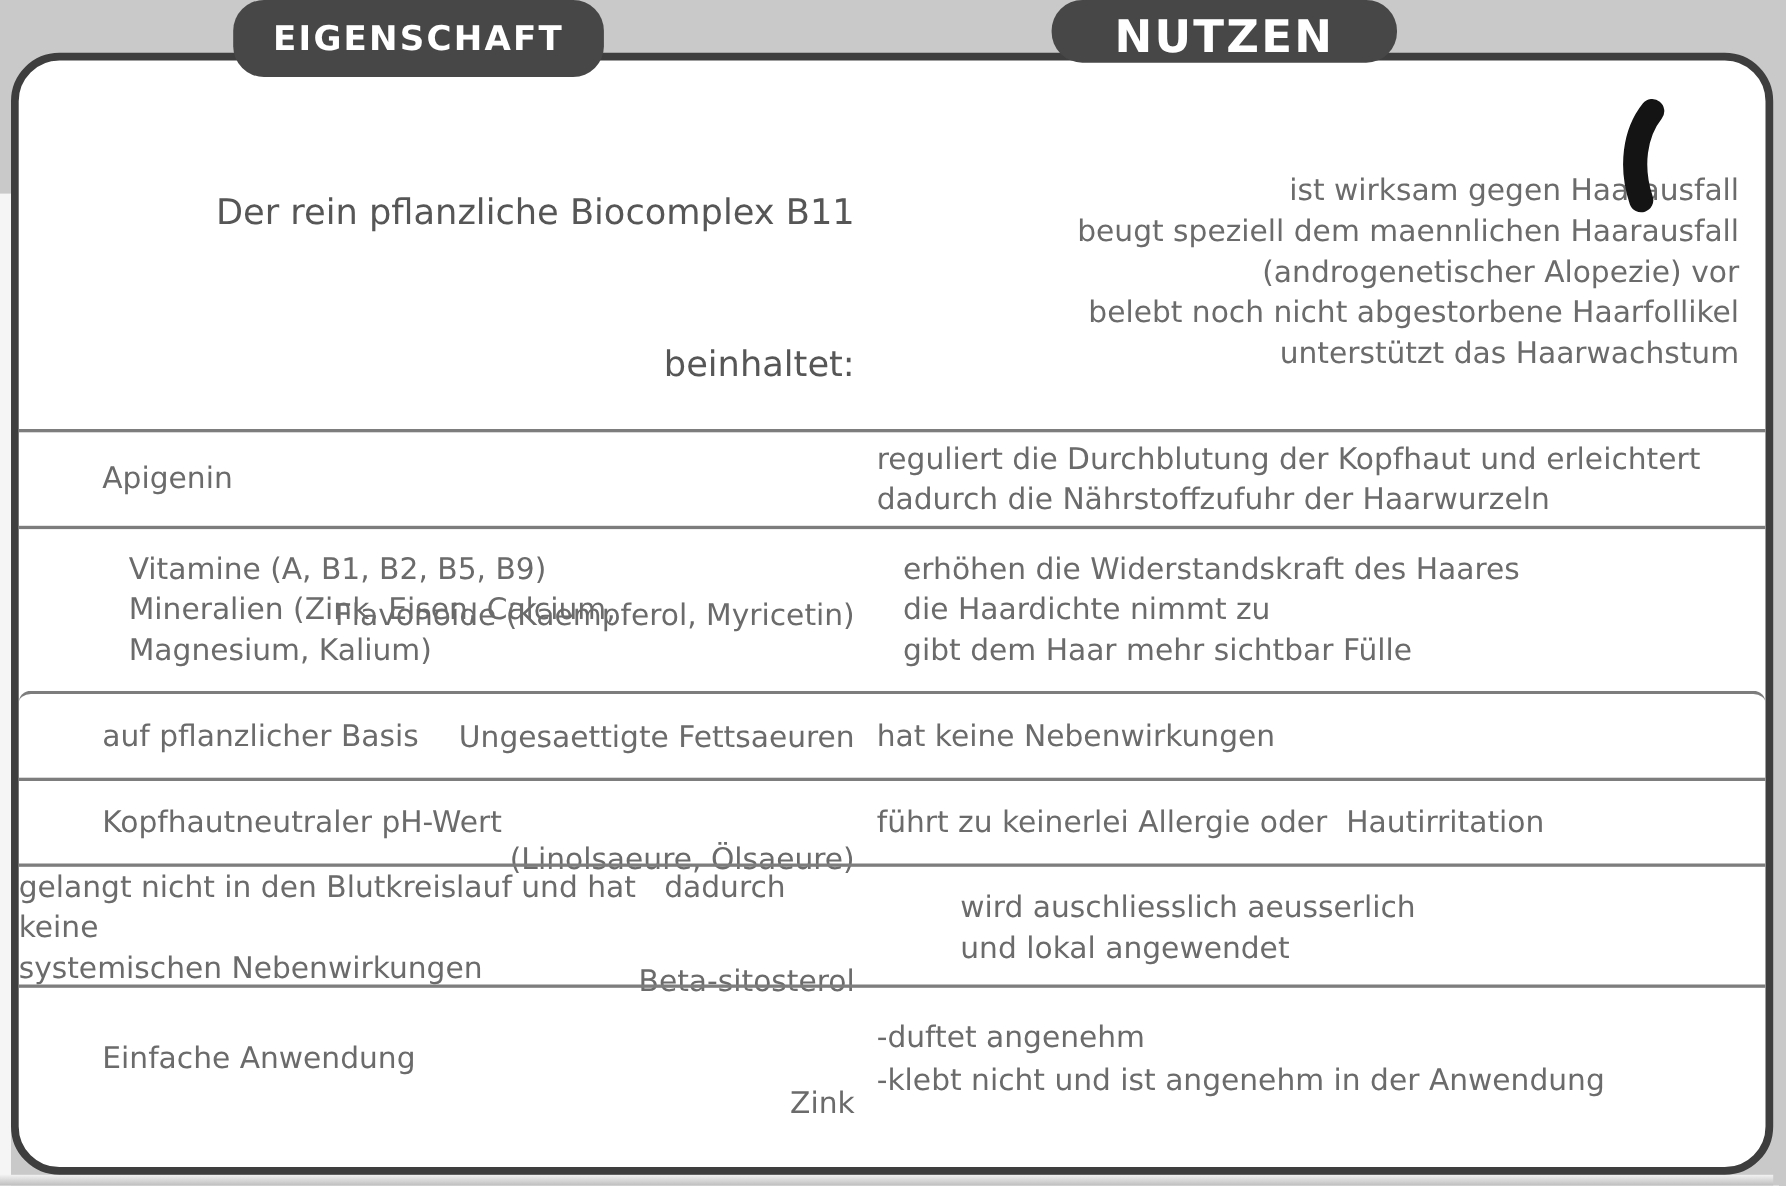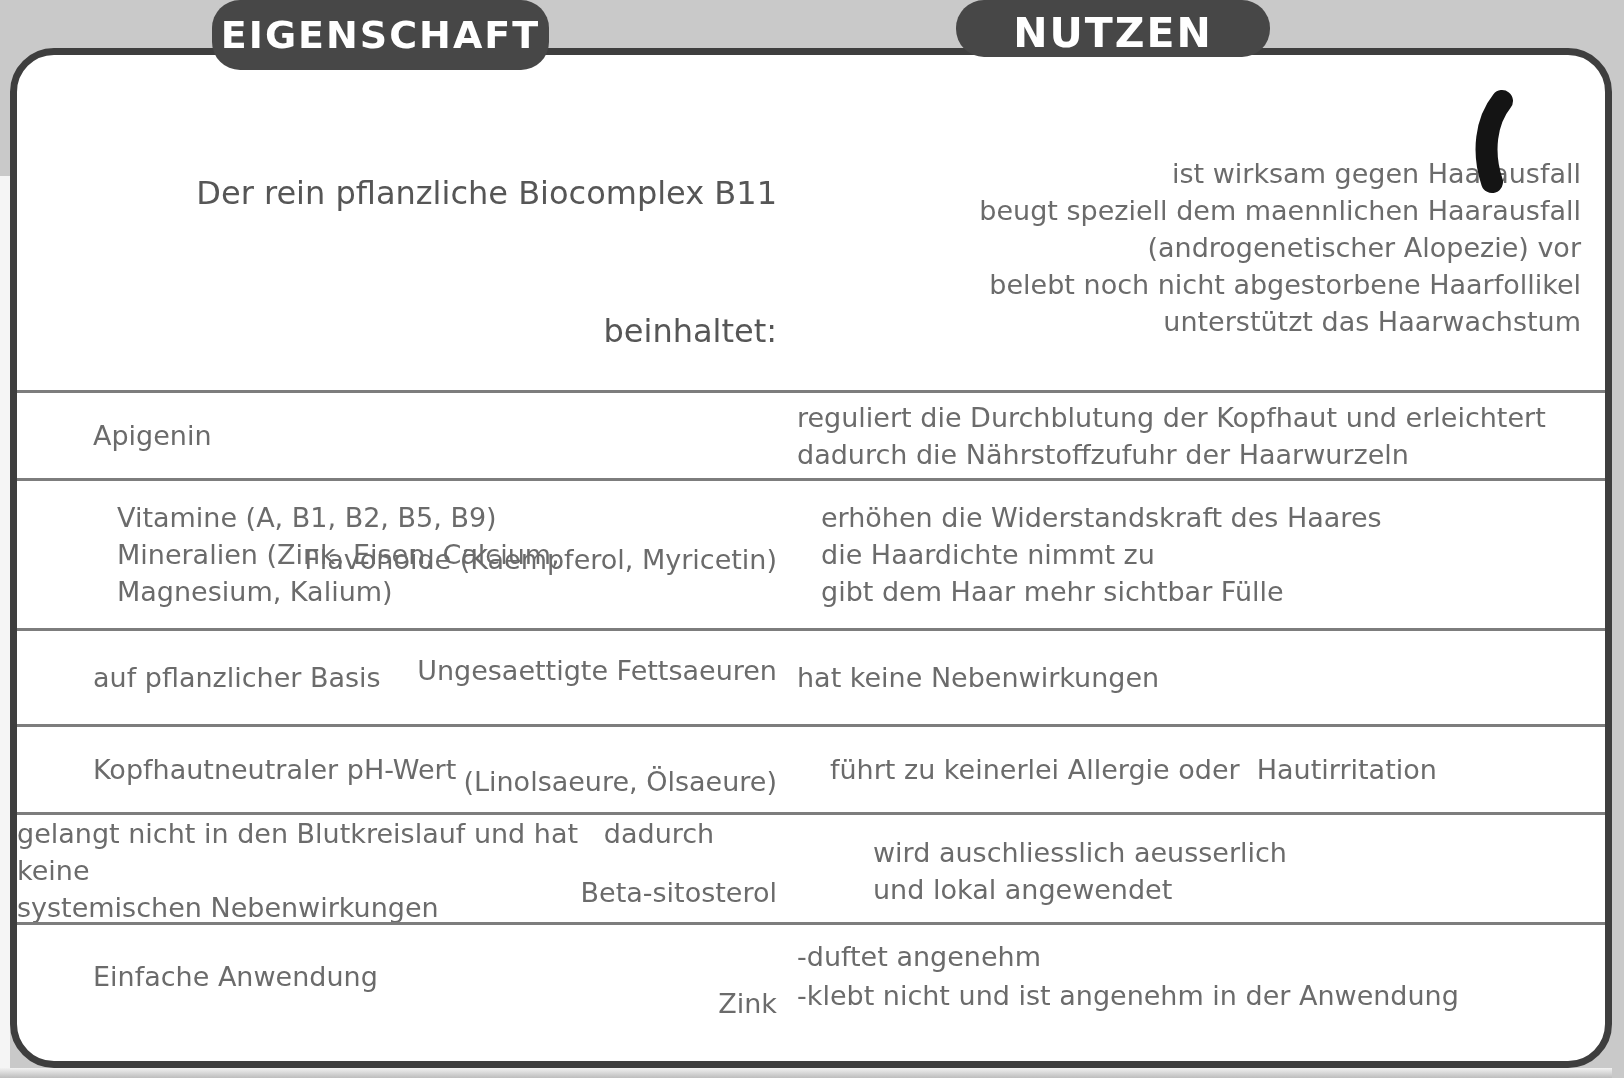--- a/index.html
+++ b/index.html
@@ -17,21 +17,21 @@
     position:absolute;left:0;right:12px;bottom:0;height:10px;
     background:linear-gradient(#f2f2f2,#bdbdbd);
   }
   .tab{
     position:absolute;top:0;
     background:#474747;color:#ffffff;
     display:flex;align-items:center;justify-content:center;
     font-weight:bold;letter-spacing:2px;
     z-index:3;
   }
-  .tab-eigenschaft{left:212px;width:337px;height:70px;border-radius:28px;font-size:38px;}
+  .tab-eigenschaft{left:212px;width:337px;height:70px;border-radius:28px;font-size:31px;}
   .tab-nutzen{left:956px;width:314px;height:57px;border-radius:28px;font-size:41px;align-items:flex-end;}
   .box{
     position:absolute;left:10px;top:48px;right:12px;bottom:10px;
     background:#ffffff;
     border:7px solid #3e3e3e;
     border-radius:44px;
     z-index:1;
     display:flex;flex-direction:column;
     overflow:hidden;
   }
@@ -47,22 +47,22 @@
     box-sizing:border-box;
     color:#6b6b6b;
     font-size:27px;line-height:37px;
     white-space:pre-wrap;
   }
   .cell-l{padding-left:76px;padding-right:20px;}
   .cell-r{padding-right:24px;}
   .r1{height:335px;text-align:right;}
   .r2{height:88px;}
   .r3{height:150px;padding-left:24px;}
-  .r4{height:96px;}
-  .r5{height:88px;gap:33px;}
+  .r4{height:79px;border-radius:11px;}
+  .r5{height:78px;}
   .r6{height:110px;}
   .r7{flex:1 1 auto;}
   .r1 .cell{justify-content:flex-start;}
   .r1 .cell-l{padding-top:23px;}
   .r1 .cell-r{padding-top:100px;}
   .r7 .cell{padding-bottom:34px;}
   .r7 .cell-r .ln{line-height:39px;}
   .intro{
     font-size:32px;line-height:46px;color:#565656;
     margin-bottom:21px;

